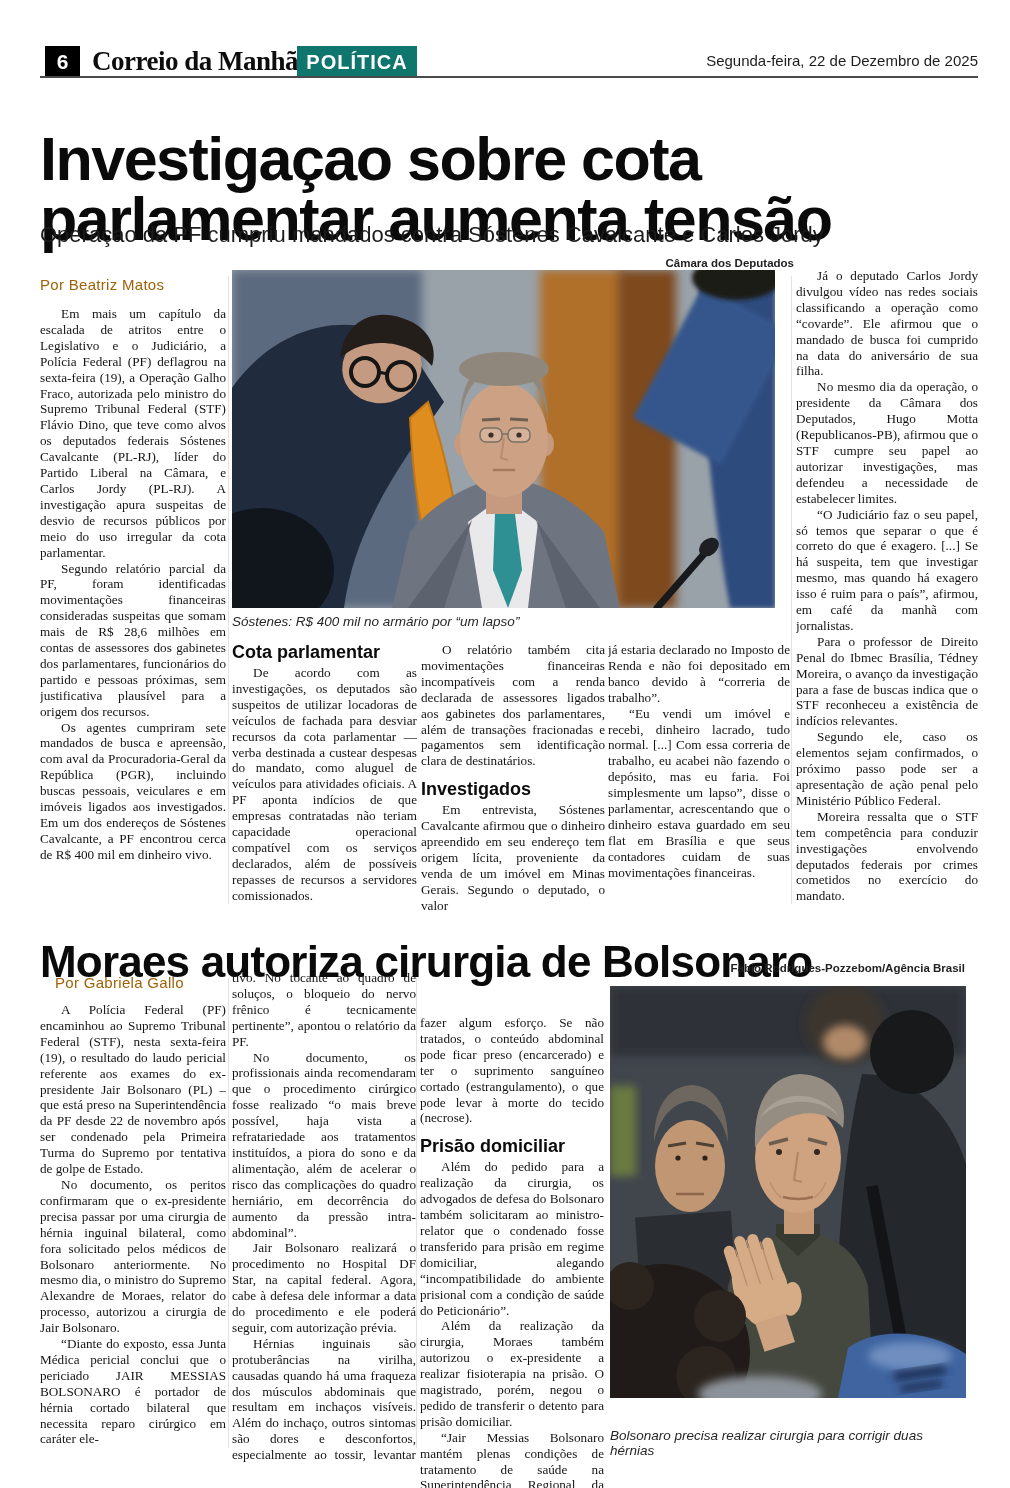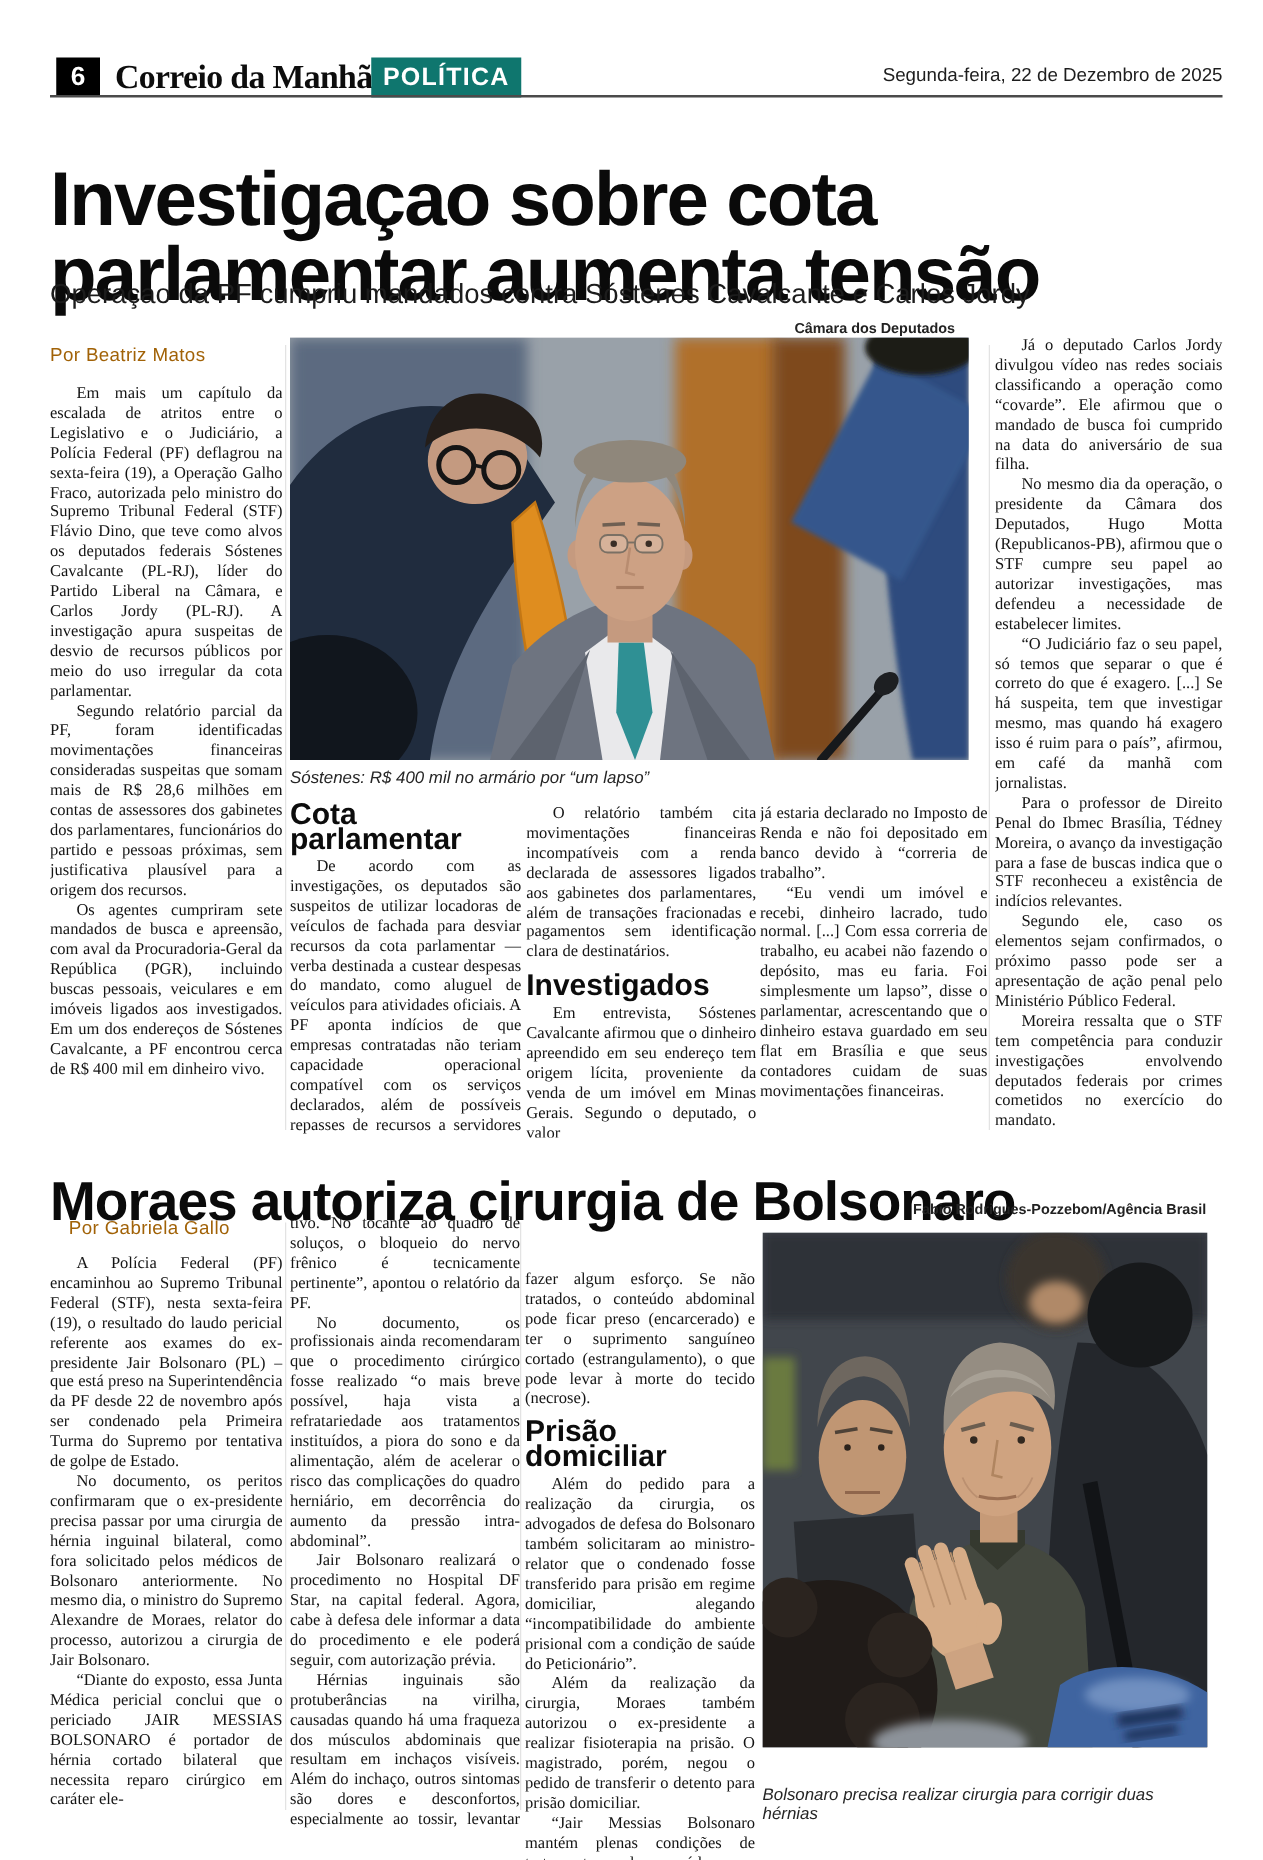--- a/index.html
+++ b/index.html
@@ -29,21 +29,21 @@
 
   .byline{font-family:"Liberation Sans",sans-serif;font-size:15px;letter-spacing:.3px;color:#a16207;}
   .credit{font-family:"Liberation Sans",sans-serif;font-size:11.5px;font-weight:600;color:#222;text-align:right;}
   .caption{font-family:"Liberation Sans",sans-serif;font-style:italic;font-size:13.5px;color:#262626;}
 
   
   .column{overflow:hidden;font-size:13.2px;line-height:15.9px;text-align:justify;
     -webkit-hyphens:auto;hyphens:auto;color:#141414;}
   .column p{margin:0;text-indent:1.6em;}
   .column p.no-indent{text-indent:0;}
-  .column h3{font-family:"Liberation Sans",sans-serif;font-size:24px;font-weight:700;
+  .column h3{font-family:"Liberation Sans",sans-serif;font-size:18px;font-weight:700;
     margin:10px 0 3px;line-height:20px;color:#0c0c0c;}
   .column h3:first-child{margin-top:0;}
 
   .vrule{width:1px;background:#e3e3e3;}
 
   .photo-frame{background:#cfd3d7;overflow:hidden;}
   .photo-frame svg{display:block;}
 </style>
 </head>
 <body>
@@ -53,21 +53,21 @@
   <div class="abs pagenum-box">6</div>
   <div class="abs masthead">Correio da Manhã</div>
   <div class="abs section-badge">POLÍTICA</div>
   <div class="abs edition-date">Segunda-feira, 22 de Dezembro de 2025</div>
   <div class="abs header-rule"></div>
 
   <h1 class="abs headline1">Investigaçao sobre cota parlamentar aumenta tensão</h1>
   <div class="abs subhead1">Operaçao da PF cumpriu mandados contra Sóstenes Cavalcante e Carlos Jordy</div>
   <div class="abs byline" style="left:40px;top:276px;">Por Beatriz Matos</div>
 
-  <div class="abs credit" style="left:564px;top:257px;width:200px;">Câmara dos Deputados</div>
+  <div class="abs credit" style="left:594px;top:257px;width:200px;">Câmara dos Deputados</div>
 
   <div class="abs photo-frame" style="left:232px;top:270px;width:543px;height:338px;">
     <svg width="543" height="338" viewBox="0 0 543 338">
       <defs>
         <filter id="pb1" x="-20%" y="-20%" width="140%" height="140%">
             <feGaussianBlur stdDeviation="5"></feGaussianBlur>
           </filter>
         <filter id="pb2" x="-20%" y="-20%" width="140%" height="140%">
             <feGaussianBlur stdDeviation="2"></feGaussianBlur>
           </filter>

